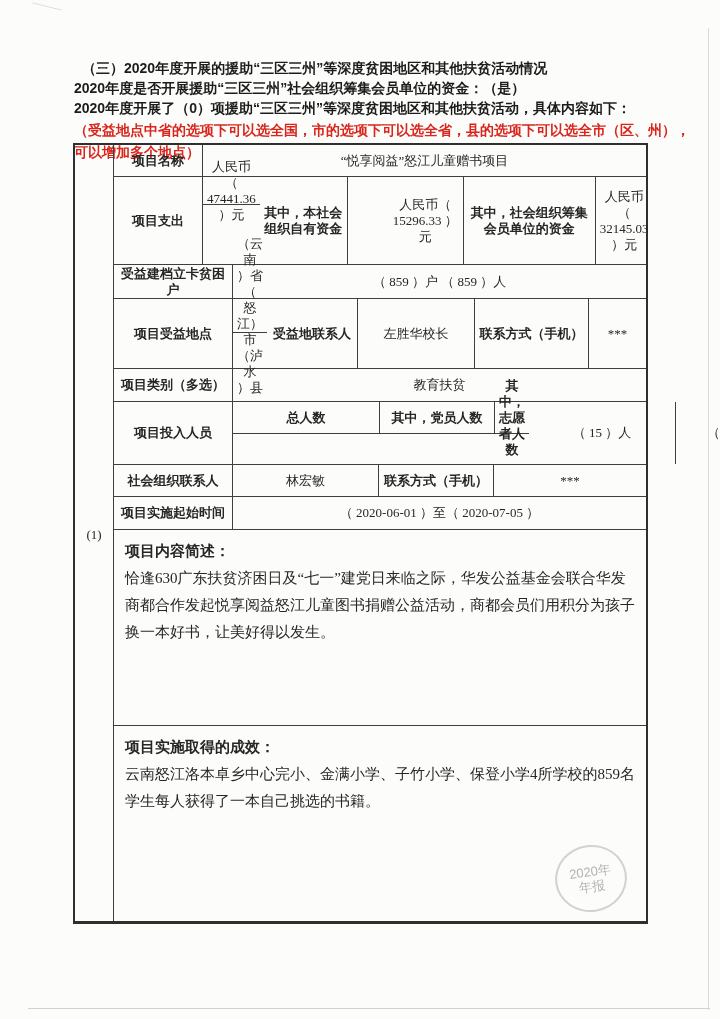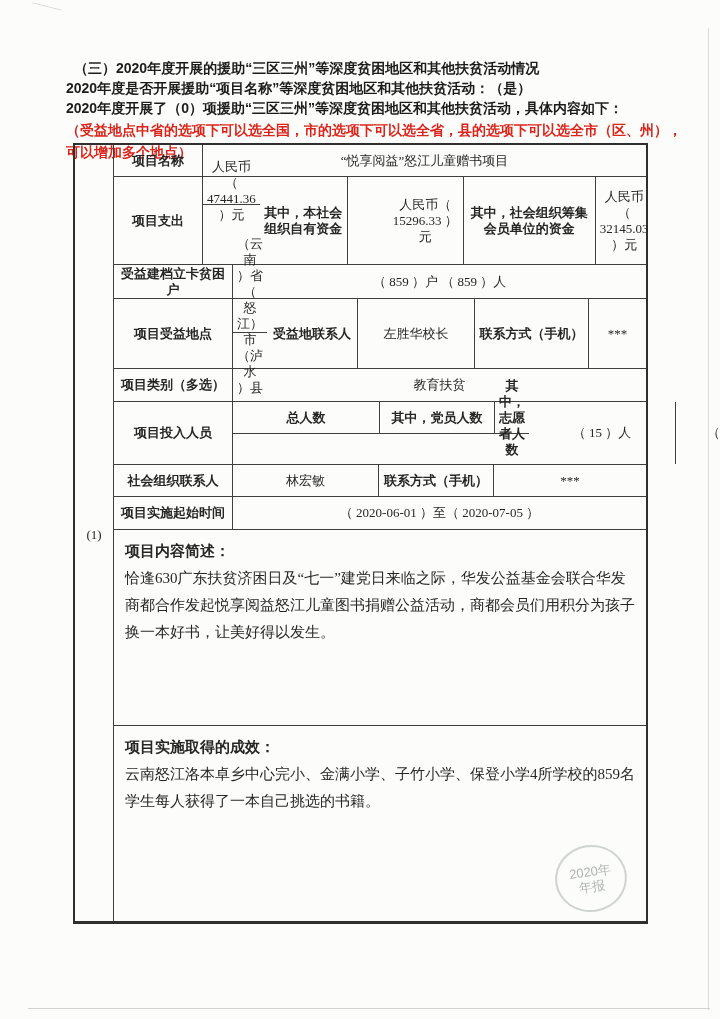--- a/index.html
+++ b/index.html
@@ -6,21 +6,21 @@
   body{
     width:720px;height:1019px;position:relative;overflow:hidden;
     background:#fdfdfb;
     font-family:"Liberation Serif","DejaVu Serif",serif;
     color:#242424;
   }
   .page{position:absolute;inset:0;background:#fcfcfa;}
 
   
   .header{
-    position:absolute;left:66px;top:58px;width:626px;
+    position:absolute;left:74px;top:58px;width:626px;
     font-family:"Liberation Sans","DejaVu Sans",sans-serif;
     font-weight:bold;font-size:14px;color:#1c1c1c;
   }
   .h-line{line-height:20px;height:20px;white-space:nowrap;}
   .h-indent{text-indent:8px;}
   .h-red{line-height:22px;margin-top:1px;font-size:14px;}
 
   
   .ptable{
     position:absolute;left:73px;top:143px;width:575px;height:781px;
@@ -96,21 +96,21 @@
   .scan-bottom{position:absolute;left:28px;top:1008px;width:682px;height:1px;background:#d2d2ce;}
   .scan-corner{position:absolute;left:32px;top:6px;width:30px;height:1px;background:#d6d6d2;transform:rotate(14deg);}
 </style>
 </head>
 <body>
 
 <div class="page">
 
   <div class="header">
     <div class="h-line h-indent">（三）2020年度开展的援助“三区三州”等深度贫困地区和其他扶贫活动情况</div>
-    <div class="h-line">2020年度是否开展援助“项目名称”等深度贫困地区和其他扶贫活动：（是）</div>
+    <div class="h-line">2020年度是否开展援助“三区三州”社会组织筹集会员单位的资金：（是）</div>
     <div class="h-line">2020年度开展了（0）项援助“三区三州”等深度贫困地区和其他扶贫活动，具体内容如下：</div>
     <div class="h-red" id="red-note" style="color: rgb(217, 37, 28);">（受益地点中省的选项下可以选全国，市的选项下可以选全省，县的选项下可以选全市（区、州），可以增加多个地点）</div>
   </div>
 
   <div class="ptable">
     <div class="index-col">
       <span>(1)</span>
     </div>
     <div class="grid">
 

